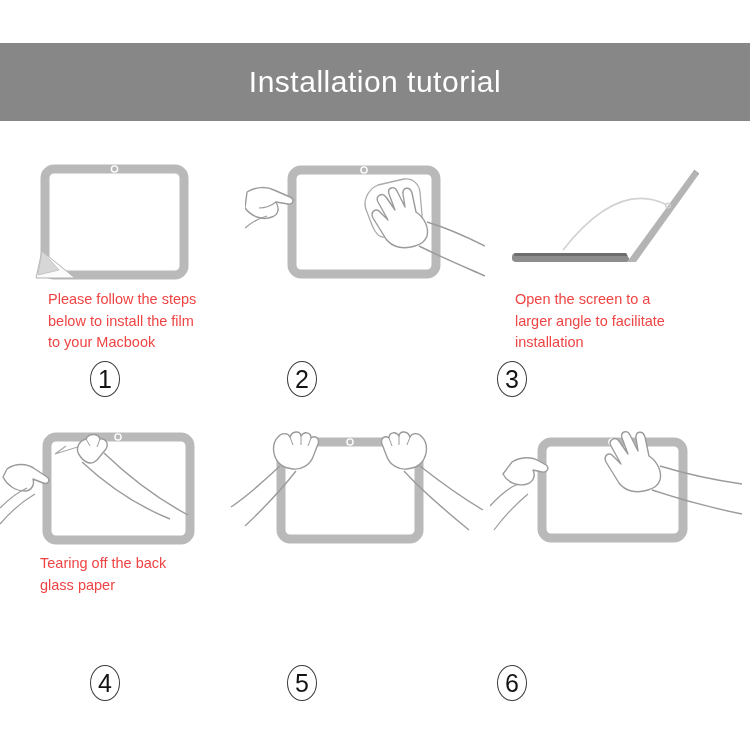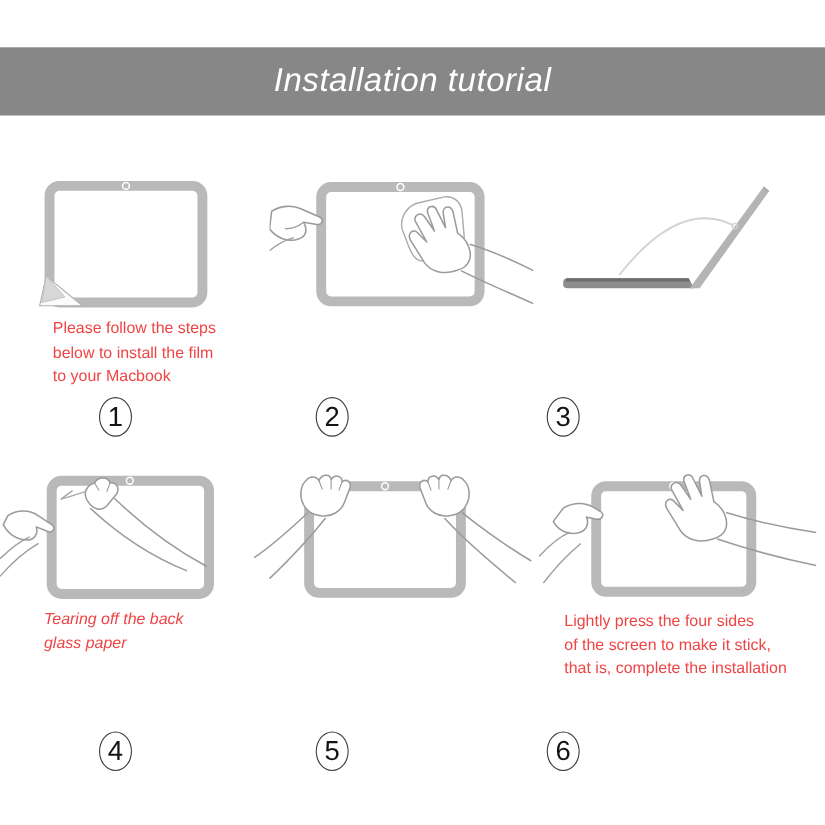--- a/index.html
+++ b/index.html
@@ -2,22 +2,22 @@
 <html><head>
 <meta charset="utf-8">
 <style>
   * { margin:0; padding:0; box-sizing:border-box; }
   html,body { background:#ffffff; }
   .page {
     position:relative; width:750px; height:750px; background:#ffffff;
     overflow:hidden; font-family:"Liberation Sans","DejaVu Sans",sans-serif;
   }
   .banner {
-    position:absolute; left:0; top:43px; width:750px; height:62px;
-    background:#878787; display:flex; align-items:center; justify-content:center;font-style:italic;
+    position:absolute; left:0; top:43px; width:750px; height:78px;
+    background:#878787; display:flex; align-items:center; justify-content:center;
   }
   .banner h1 { color:#ffffff; font-size:30px; font-weight:400; letter-spacing:0.5px; }
   .illus { position:absolute; line-height:0; }
   .caption {
     position:absolute; white-space:pre-line; font-size:14.5px; line-height:21.5px;
     color:#ef4444;
   }
   .badge {
     position:absolute; width:30px; height:36px; border:1.6px solid #3a3a3a;
     border-radius:50%; display:flex; align-items:center; justify-content:center;
@@ -26,21 +26,21 @@
   
   #i1 { left:28px;  top:158px; }
   #i2 { left:245px; top:152px; }
   #i3 { left:505px; top:158px; }
   #i4 { left:0px;   top:420px; }
   #i5 { left:225px; top:420px; }
   #i6 { left:490px; top:420px; }
   #t1 { left:48px;  top:289px; }
   #t2 { left:285px; top:291px; }
   #t3 { left:515px; top:289px; }
-  #t4 { left:40px;  top:553px;font-style:italic; }
+  #t4 { left:40px;  top:553px; }
   #t5 { left:268px; top:555px; }
   #t6 { left:513px; top:555px; }
   #c1 { left:90px;  top:361px; }
   #c2 { left:287px; top:361px; }
   #c3 { left:497px; top:361px; }
   #c4 { left:90px;  top:665px; }
   #c5 { left:287px; top:665px; }
   #c6 { left:497px; top:665px; }
 </style>
 </head>
@@ -139,25 +139,25 @@
       <g>
         <path d="M22,42 C30,37 41,36 49,41 L56,45 C60,48 57,53 52,52 L43,50 C46,56 43,62 37,64 C27,67 17,62 13,54 Z" fill="#ffffff" stroke="#9b9b9b" stroke-width="1.4" stroke-linejoin="round"></path>
         <path d="M0,86 C10,75 18,68 28,64 M4,110 C16,94 26,84 38,74" fill="none" stroke="#9b9b9b" stroke-width="1.2"></path>
       </g>
     </svg>
   </figure>
 
   <p class="caption" id="t1">Please follow the steps
 below to install the film
 to your Macbook</p>
+  <p class="caption" id="t3">Open the screen to a
+larger angle to facilitate
+installation</p>
   <p class="caption" id="t4">Tearing off the back
 glass paper</p>
-  <p class="caption" id="t6">Lightly press the four sides
-of the screen to make it stick,
-that is, complete the installation</p>
 
   <div class="badge" id="c1">
       <span>1</span>
     </div>
   <div class="badge" id="c2">
       <span>2</span>
     </div>
   <div class="badge" id="c3">
       <span>3</span>
     </div>

